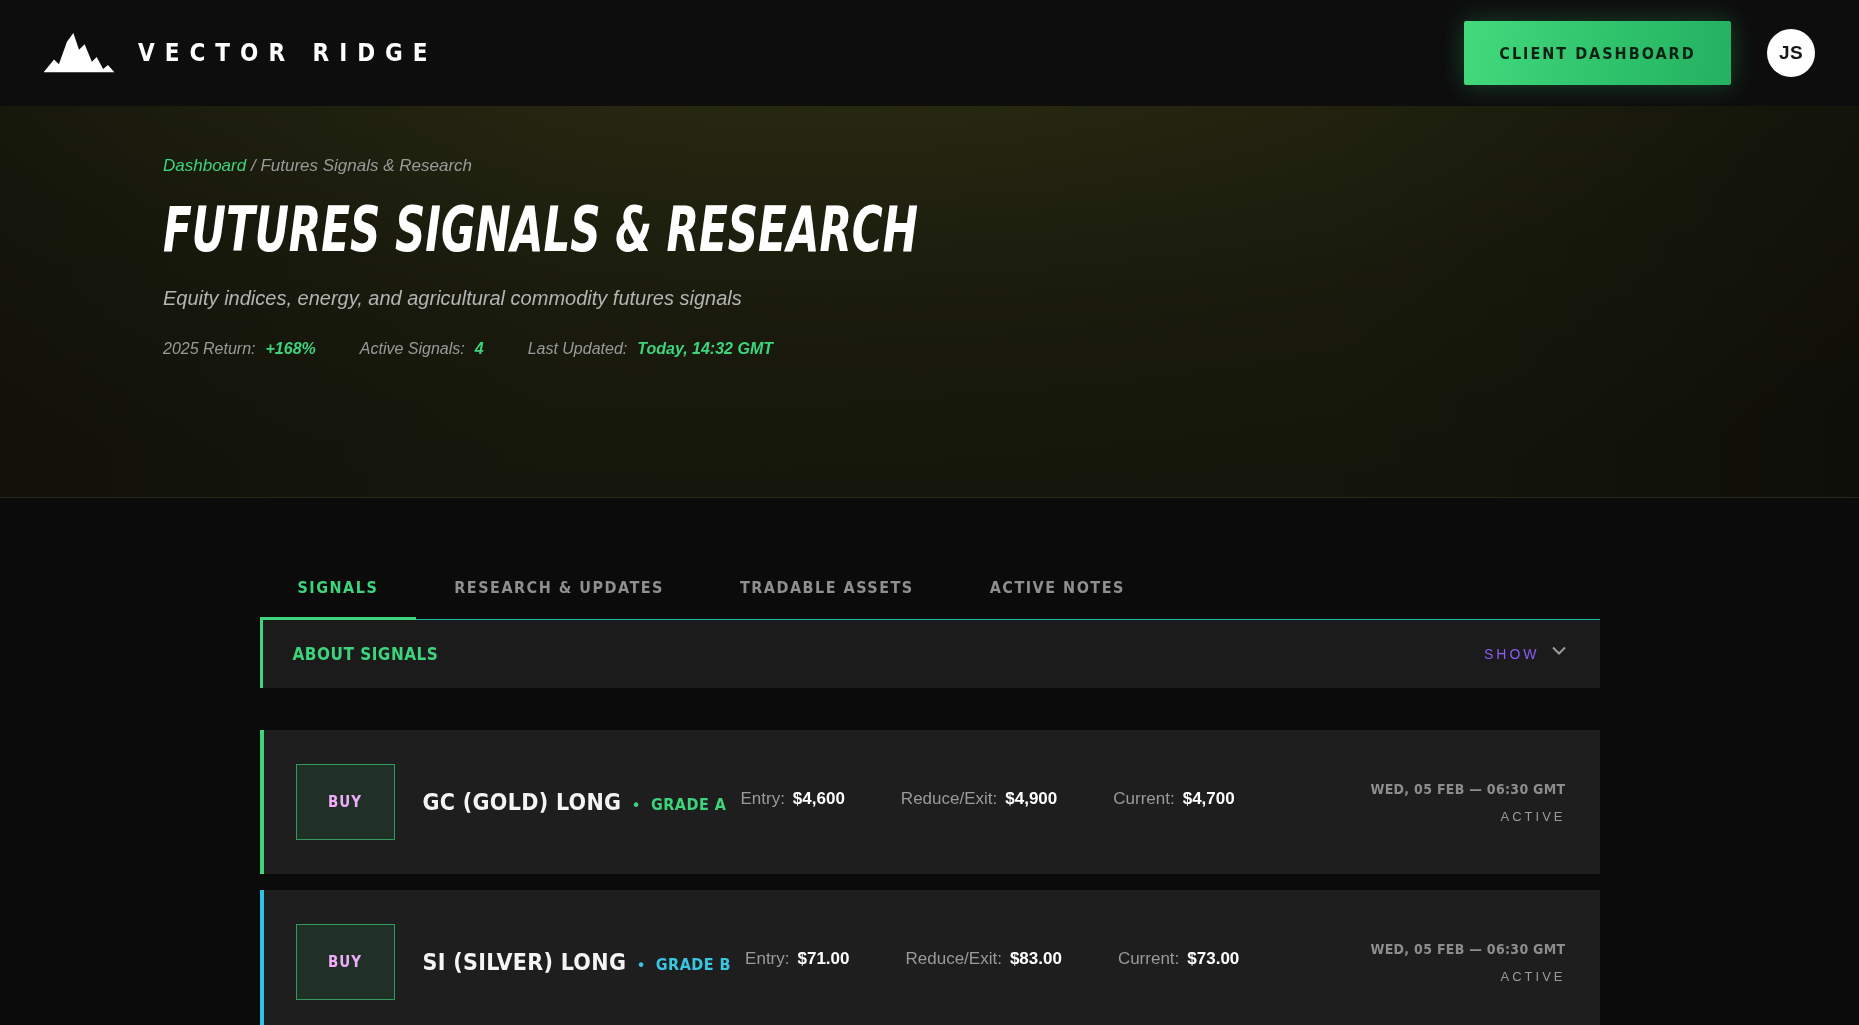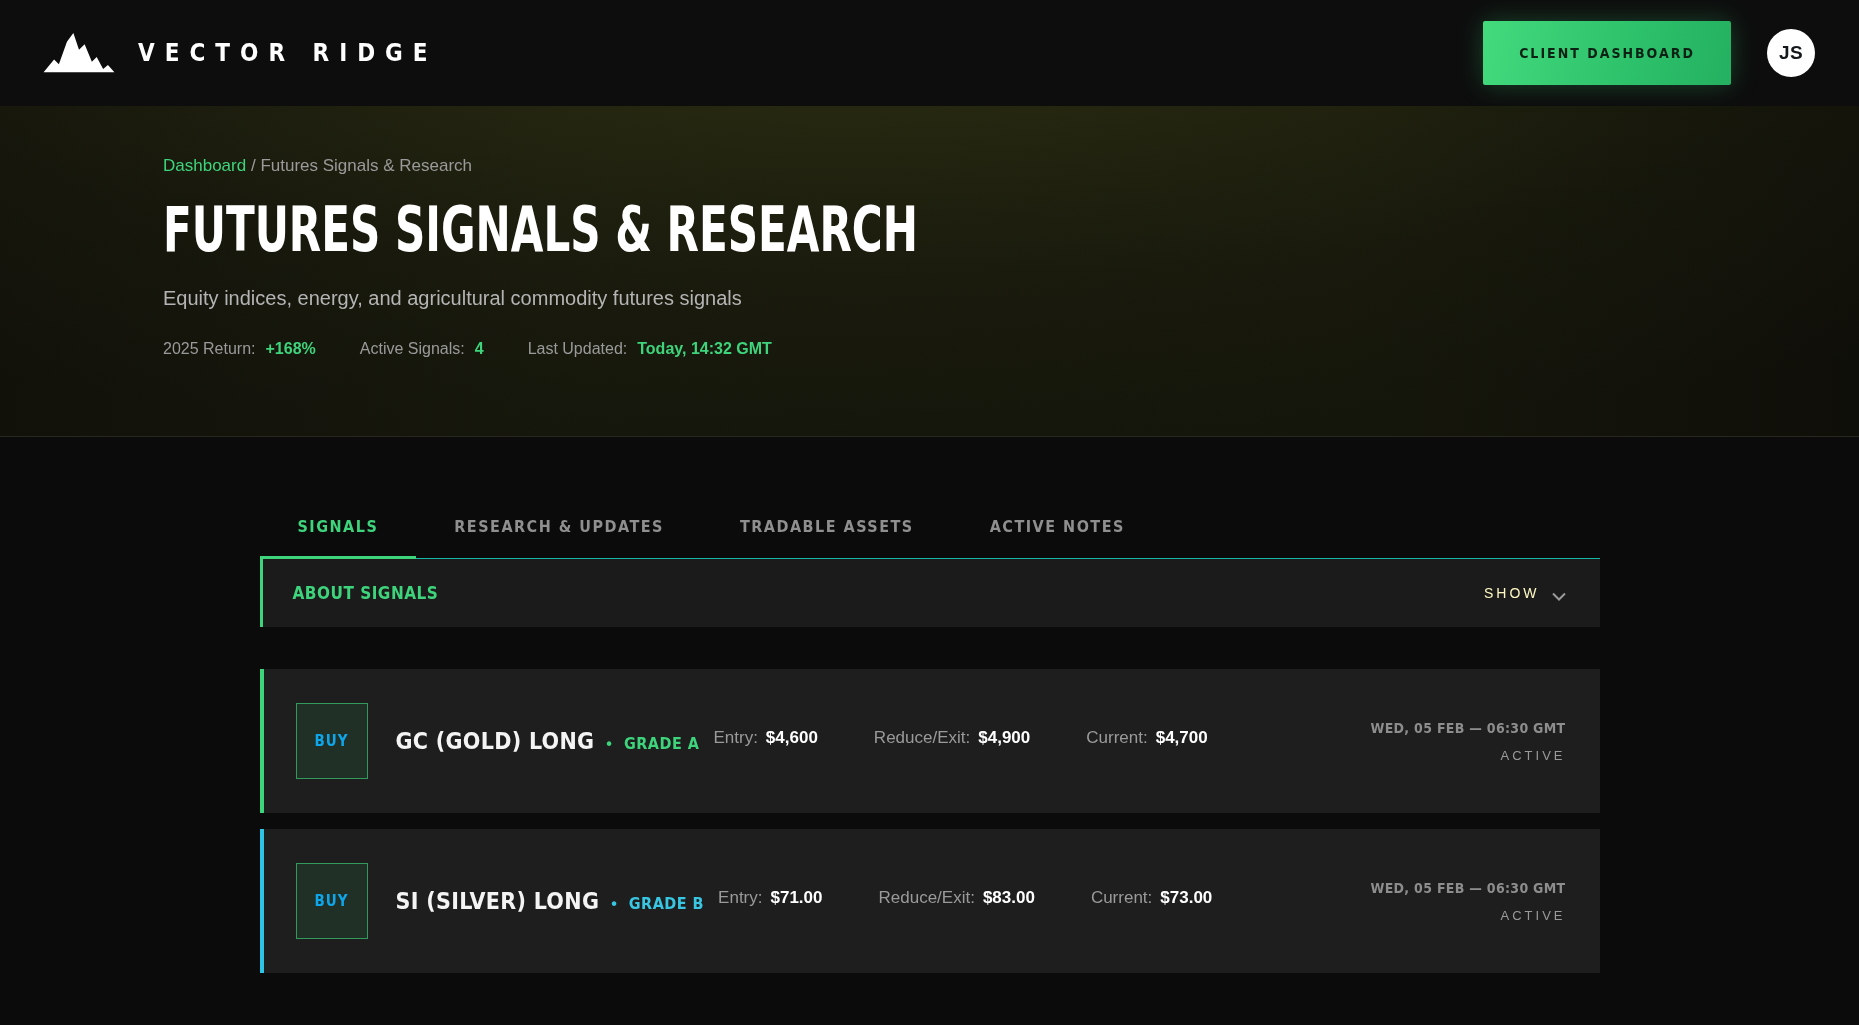--- a/index.html
+++ b/index.html
@@ -19,40 +19,41 @@
     padding:0 44px 0 42px;
   }
   .brand { display:flex; align-items:center; gap:22px; }
   .brand svg { display:block; }
   .brand-name {
     color:#ffffff; font-size:24px; font-weight:600; letter-spacing:10px;
   }
   .topbar-right { display:flex; align-items:center; gap:36px; }
   .client-btn {
     border:none; cursor:pointer;
-    width:248px; height:64px;
+    width:267px; height:64px;
     background:linear-gradient(100deg,#43da7d 0%,#2fc36c 55%,#24b161 100%);
-    color:#0c2014; font-weight:700; font-size:14px; letter-spacing:2px;
+    color:#0c2014; font-weight:700; font-size:16px; letter-spacing:2px;
     box-shadow:0 0 26px rgba(62,212,124,0.28);
     border-radius:2px;
   }
   .avatar {
     width:48px; height:48px; border-radius:50%;
     background:#ffffff; color:#15181b;
     display:flex; align-items:center; justify-content:center;
     font-weight:700; font-size:19px; letter-spacing:0.5px; cursor:pointer;
   }
 
   
   .hero {
-    height:331px;
+    height:392px;
     background:
       radial-gradient(120% 160% at 46% -20%, rgba(125,133,44,0.20) 0%, rgba(60,64,24,0.10) 45%, rgba(0,0,0,0) 75%),
       linear-gradient(90deg,#11110a 0%,#16170c 30%,#15160b 72%,#0f0f09 100%);
     border-bottom:1px solid #27271d;
+    font-style:italic;
   }
   .hero-inner { max-width:1533px; margin:0 auto; padding-top:50px; }
   .breadcrumb { font-size:17px; color:#9a9a9a; }
   .breadcrumb .crumb-link { color:#3ed47c; text-decoration:none; cursor:pointer; }
   .hero-title {
     margin-top:22px; color:#ffffff; font-weight:700; font-size:60px; line-height:1.05;
     transform:scale(0.78,1.04); transform-origin:0 50%; white-space:nowrap;
     letter-spacing:0px;
   }
   .hero-sub { margin-top:26px; font-size:20px; color:#b4b4b4; }
@@ -74,36 +75,36 @@
   .tab.active { color:#3ed47c; border-bottom-color:#3ed47c; }
 
   .about-panel {
     height:68px; background:#1b1b1b;
     border-left:3px solid #3ed47c;
     display:flex; align-items:center; justify-content:space-between;
     padding:0 34px 0 30px;
   }
   .about-title { color:#3ed47c; font-size:17px; font-weight:700; letter-spacing:0.5px; }
   .show-toggle {
-    display:flex; align-items:flex-end; gap:12px; cursor:pointer;
-    color:#fef9c3; font-size:14px; letter-spacing:3px; font-weight:500;
+    display:flex; align-items:flex-start; gap:12px; cursor:pointer;
+    color:#8b5cf6; font-size:14px; letter-spacing:3px; font-weight:500;
   }
   .show-toggle svg { display:block; }
 
   .signal-card {
     margin-top:42px; height:144px; background:#1e1e1e;
     display:flex; align-items:center; justify-content:space-between;
     padding:0 34px 0 32px; border-left:4px solid;
   }
   .signal-card + .signal-card { margin-top:16px; }
   .card-left { display:flex; align-items:center; gap:28px; }
   .buy-badge {
-    width:72px; height:76px; flex:0 0 auto;
+    width:99px; height:76px; flex:0 0 auto;
     border:1px solid rgba(62,212,124,0.65); background:rgba(62,212,124,0.10);
-    color:#0ea5e9; display:flex; align-items:center; justify-content:center;
+    color:#f0abfc; display:flex; align-items:center; justify-content:center;
     font-weight:700; font-size:15px; letter-spacing:1px;
   }
   .card-titles { display:flex; gap:14px; }
   .card-title-row { display:flex; align-items:baseline; gap:12px; }
   .card-title { color:#f4f4f4; font-weight:700; font-size:23px; letter-spacing:0.3px; }
   .grade { font-weight:700; font-size:16px; letter-spacing:0.5px; }
   .grade-bullet { font-size:16px; font-weight:700; }
   .card-stats { display:flex; gap:56px; font-size:17px; }
   .cstat { display:flex; gap:8px; align-items:baseline; }
   .cstat-label { color:#9a9a9a; }

